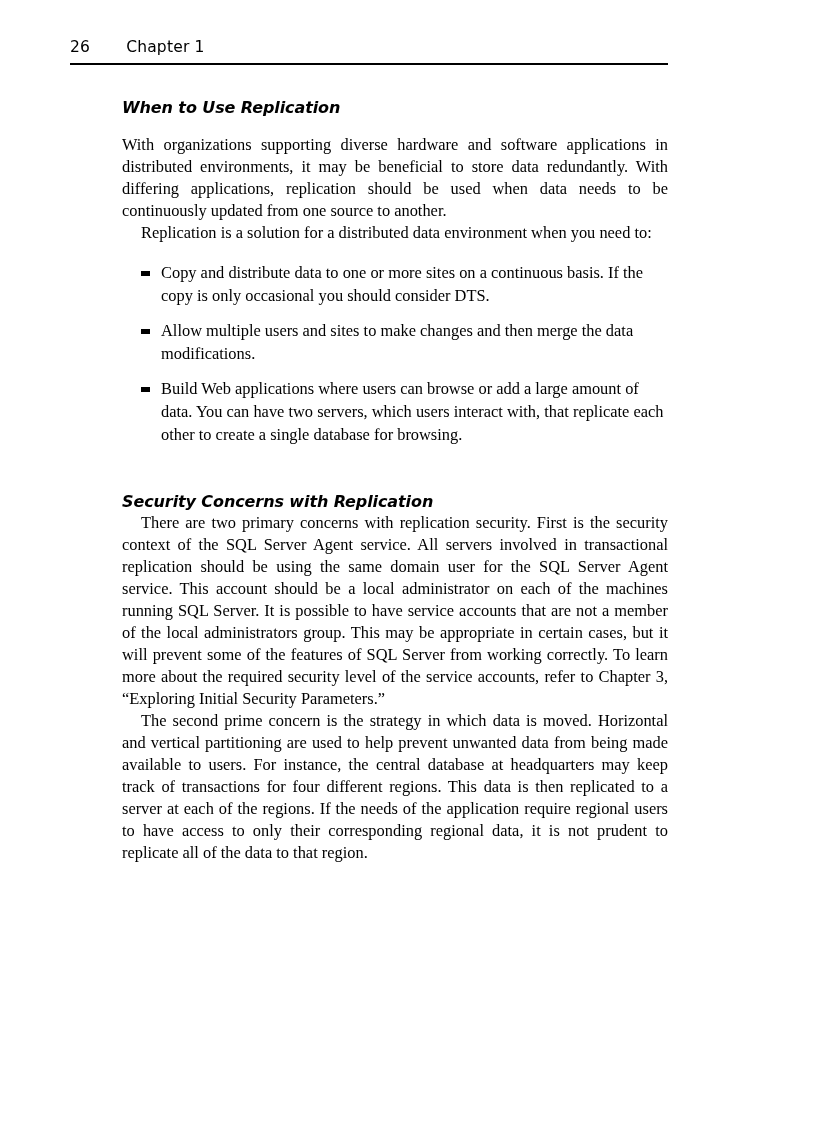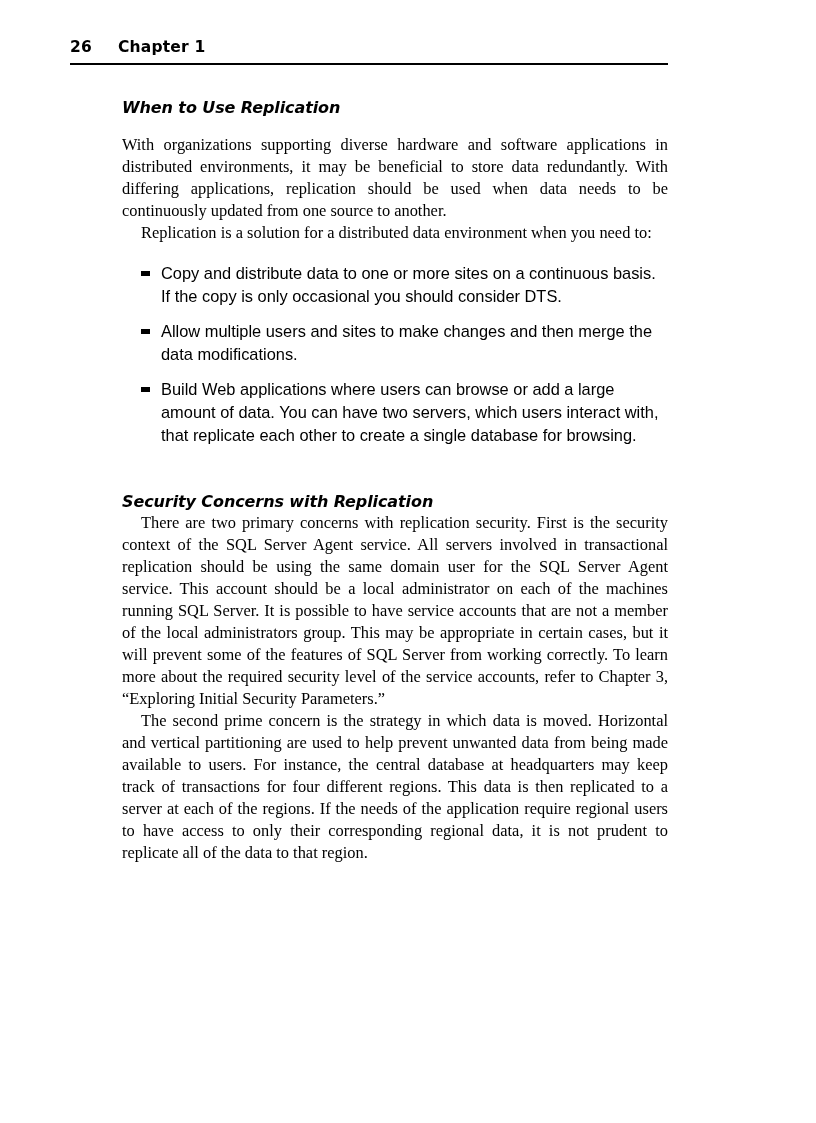--- a/index.html
+++ b/index.html
@@ -31,31 +31,31 @@
     position: absolute;
     left: 70px;
     top: 38px;
     width: 598px;
     height: 32px;
   }
   .running-head-row {
     display: flex;
     align-items: baseline;
     font-family: "DejaVu Sans", sans-serif;
-    font-weight: bold;
+    font-weight: normal;
     font-size: 15.5px;
     letter-spacing: 0.2px;
     color: #000000;
   }
   .folio {
     display: inline-block;
   }
   .chapter-label {
     display: inline-block;
-    margin-left: 26px;
+    margin-left: 36px;
   }
   .head-rule {
     position: absolute;
     left: 70px;
     top: 63px;
     width: 598px;
     height: 2px;
     background: #000000;
   }
 
@@ -108,21 +108,21 @@
   }
 
   
   ul.bullets {
     list-style: none;
     margin: 18px 0 0 0;
     padding: 0 0 0 39px;
   }
   ul.bullets li {
     position: relative;
-    font-family: Liberation Sans, sans-serif;
+    font-family: Liberation Serif, serif;
     font-size: 16.4px;
     line-height: 22.6px;
     text-align: left;
     color: #000000;
     margin-bottom: 13px;
     padding-left: 0;
   }
   ul.bullets li:last-child {
     margin-bottom: 16px;
   }

